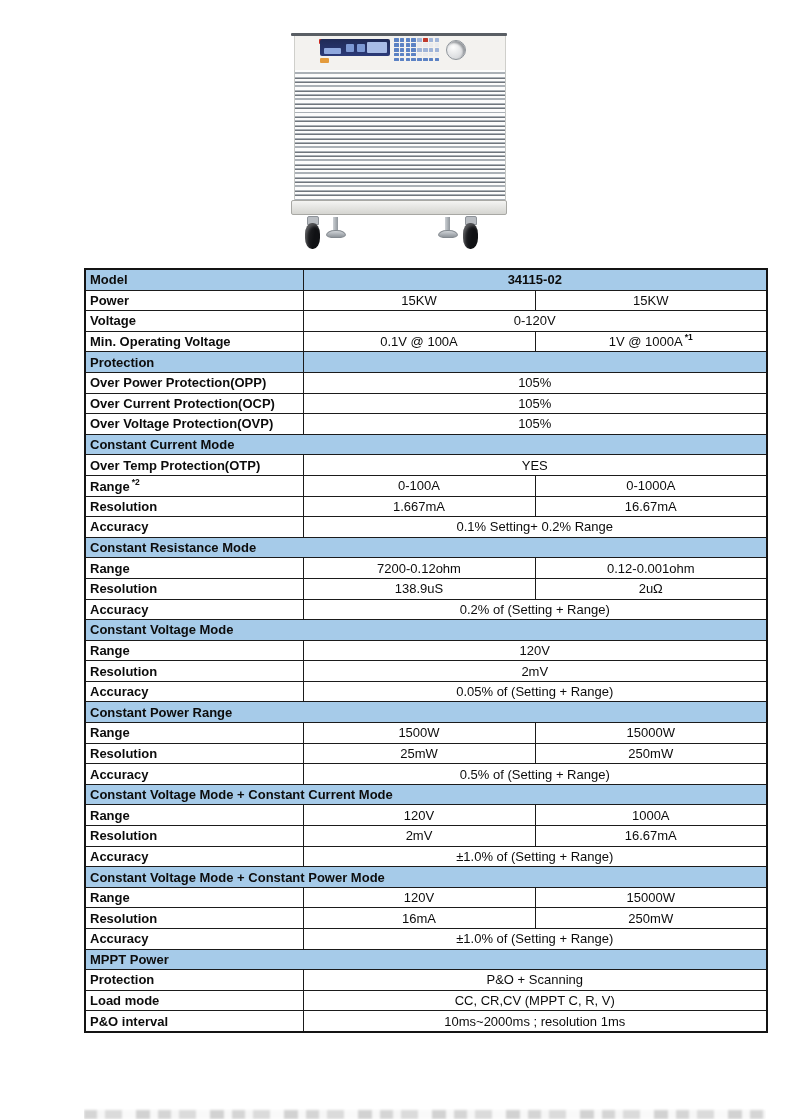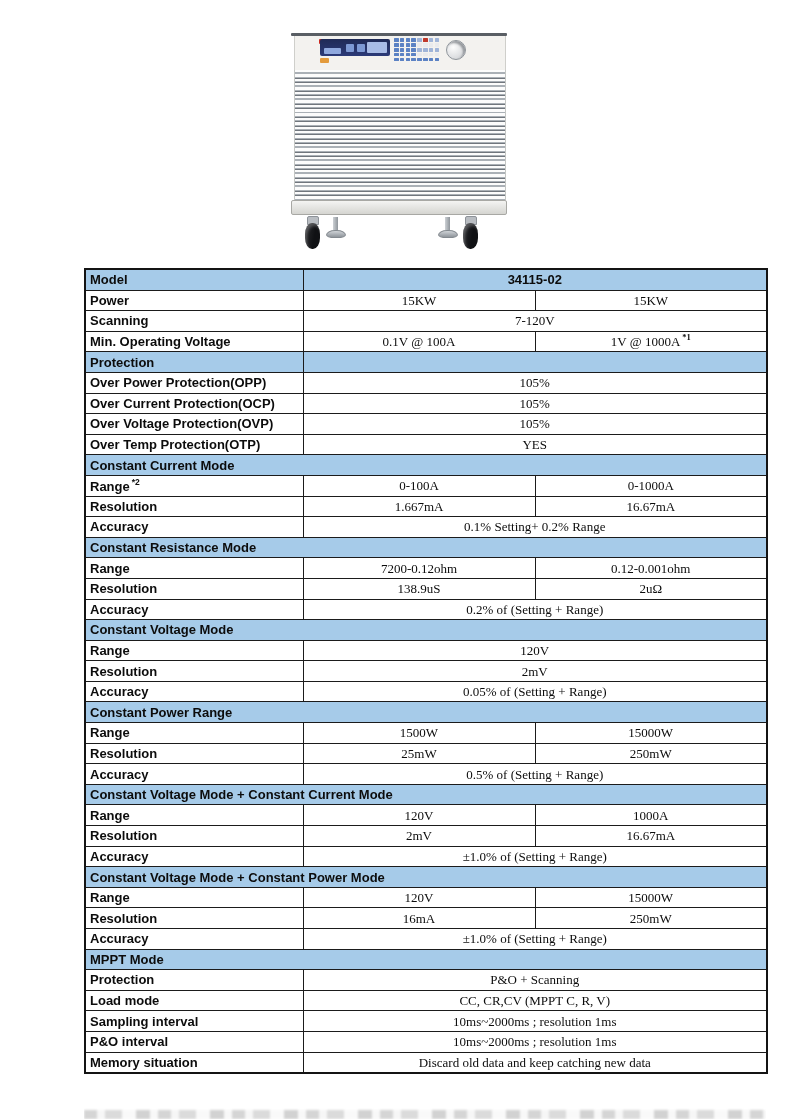--- a/index.html
+++ b/index.html
@@ -37,21 +37,21 @@
   .stem{position:absolute;width:5px;height:13px;background:linear-gradient(90deg,#cdd1d5,#8f959b);}
   .plate{position:absolute;width:20px;height:8px;background:linear-gradient(#cfd3d7,#8f959b);
          border-radius:50% 50% 45% 45%/70% 70% 40% 40%;border:1px solid #83898f;box-sizing:border-box;}
 
   
   #spec{position:absolute;left:84px;top:268px;width:682px;border-collapse:collapse;
         table-layout:fixed;border:2px solid #141414;}
   #spec td{border:1px solid #1b1b1b;height:19.6px;padding:0;overflow:hidden;white-space:nowrap;
            font-size:13px;line-height:1;color:#0c0c0c;vertical-align:middle;}
   #spec td.label{padding-left:4px;font-weight:bold;text-align:left;}
-  #spec td.value{text-align:center;font-weight:normal;font-family:Liberation Serif, serif;}
+  #spec td.value{text-align:center;font-weight:normal;}
   #spec td.section{background:#a6cbe9;font-weight:bold;padding-left:4px;}
   #spec td.model-value{background:#a6cbe9;font-weight:bold;text-align:center;margin-left:12px;}
   #spec sup{font-size:8.5px;font-weight:bold;position:relative;top:-1px;margin-left:2px;}
 
   
   #cutoff{position:absolute;left:84px;top:1108px;width:682px;height:11px;overflow:hidden;}
   #cutoff .blur{position:absolute;left:0;top:2px;width:682px;height:9px;opacity:.35;filter:blur(1.1px);
         background:repeating-linear-gradient(90deg,#8a8a8a 0 13px,#e6e6e6 13px 21px,#9a9a9a 21px 38px,#f0f0f0 38px 52px,#808080 52px 66px,#ededed 66px 74px);}
 </style>
 </head>
@@ -136,22 +136,22 @@
         <tr>
           <td class="section">Model</td>
           <td class="model-value" colspan="2">34115-02</td>
         </tr>
         <tr>
           <td class="label">Power</td>
           <td class="value">15KW</td>
           <td class="value">15KW</td>
         </tr>
         <tr>
-          <td class="label">Scanning</td>
-          <td class="value" colspan="2">7-120V</td>
+          <td class="label">Voltage</td>
+          <td class="value" colspan="2">0-120V</td>
         </tr>
         <tr>
           <td class="label">Min. Operating Voltage</td>
           <td class="value">0.1V @ 100A</td>
           <td class="value">1V @ 1000A<sup>*1</sup></td>
         </tr>
         <tr>
           <td class="section">Protection</td>
           <td class="section" colspan="2"></td>
         </tr>
@@ -161,25 +161,25 @@
         </tr>
         <tr>
           <td class="label">Over Current Protection(OCP)</td>
           <td class="value" colspan="2">105%</td>
         </tr>
         <tr>
           <td class="label">Over Voltage Protection(OVP)</td>
           <td class="value" colspan="2">105%</td>
         </tr>
         <tr>
+          <td class="section" colspan="3">Constant Current Mode</td>
+        </tr>
+        <tr>
           <td class="label">Over Temp Protection(OTP)</td>
           <td class="value" colspan="2">YES</td>
-        </tr>
-        <tr>
-          <td class="section" colspan="3">Constant Current Mode</td>
         </tr>
         <tr>
           <td class="label">Range<sup>*2</sup></td>
           <td class="value">0-100A</td>
           <td class="value">0-1000A</td>
         </tr>
         <tr>
           <td class="label">Resolution</td>
           <td class="value">1.667mA</td>
           <td class="value">16.67mA</td>
@@ -265,41 +265,33 @@
         <tr>
           <td class="label">Resolution</td>
           <td class="value">16mA</td>
           <td class="value">250mW</td>
         </tr>
         <tr>
           <td class="label">Accuracy</td>
           <td class="value" colspan="2">±1.0% of (Setting + Range)</td>
         </tr>
         <tr>
-          <td class="section" colspan="3">MPPT Mode</td>
+          <td class="section" colspan="3">MPPT Power</td>
         </tr>
         <tr>
           <td class="label">Protection</td>
           <td class="value" colspan="2">P&amp;O + Scanning</td>
         </tr>
         <tr>
           <td class="label">Load mode</td>
           <td class="value" colspan="2">CC, CR,CV (MPPT C, R, V)</td>
         </tr>
         <tr>
-          <td class="label">Sampling interval</td>
-          <td class="value" colspan="2">10ms~2000ms ; resolution 1ms</td>
-        </tr>
-        <tr>
           <td class="label">P&amp;O interval</td>
           <td class="value" colspan="2">10ms~2000ms ; resolution 1ms</td>
-        </tr>
-        <tr>
-          <td class="label">Memory situation</td>
-          <td class="value" colspan="2">Discard old data and keep catching new data</td>
         </tr>
       </tbody>
   </table>
 
   <div id="cutoff">
       <div class="blur"></div>
     </div>
 
 </div>
 

